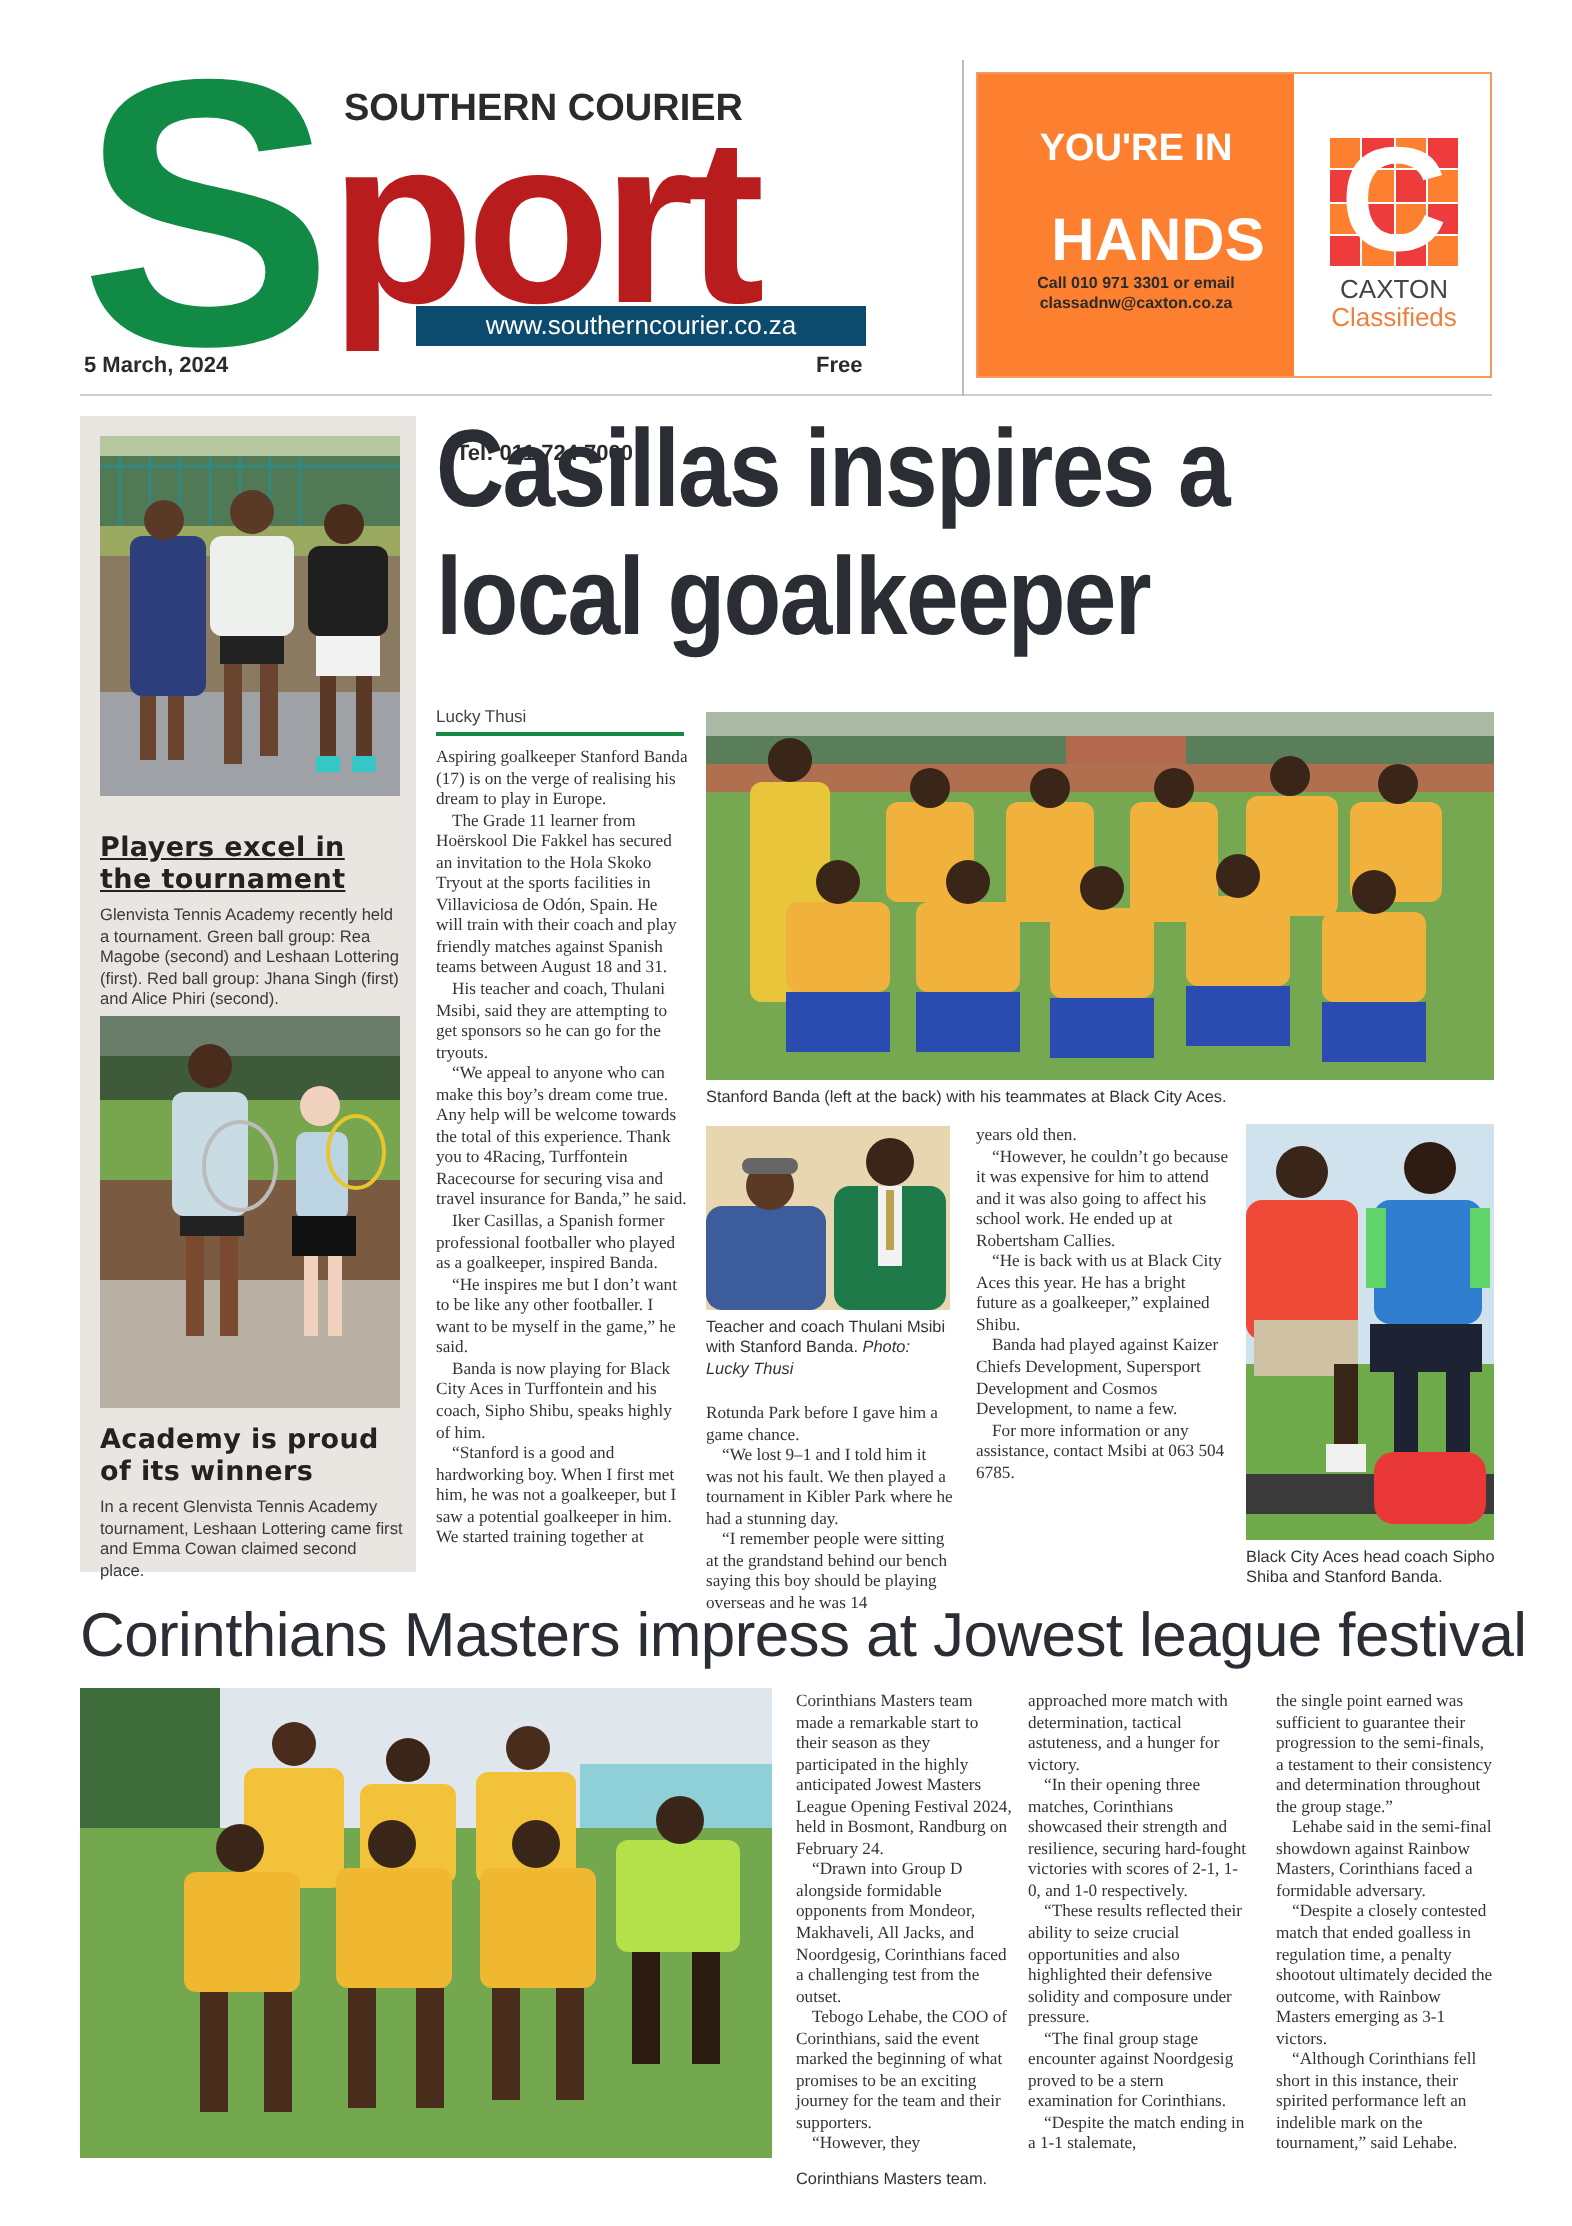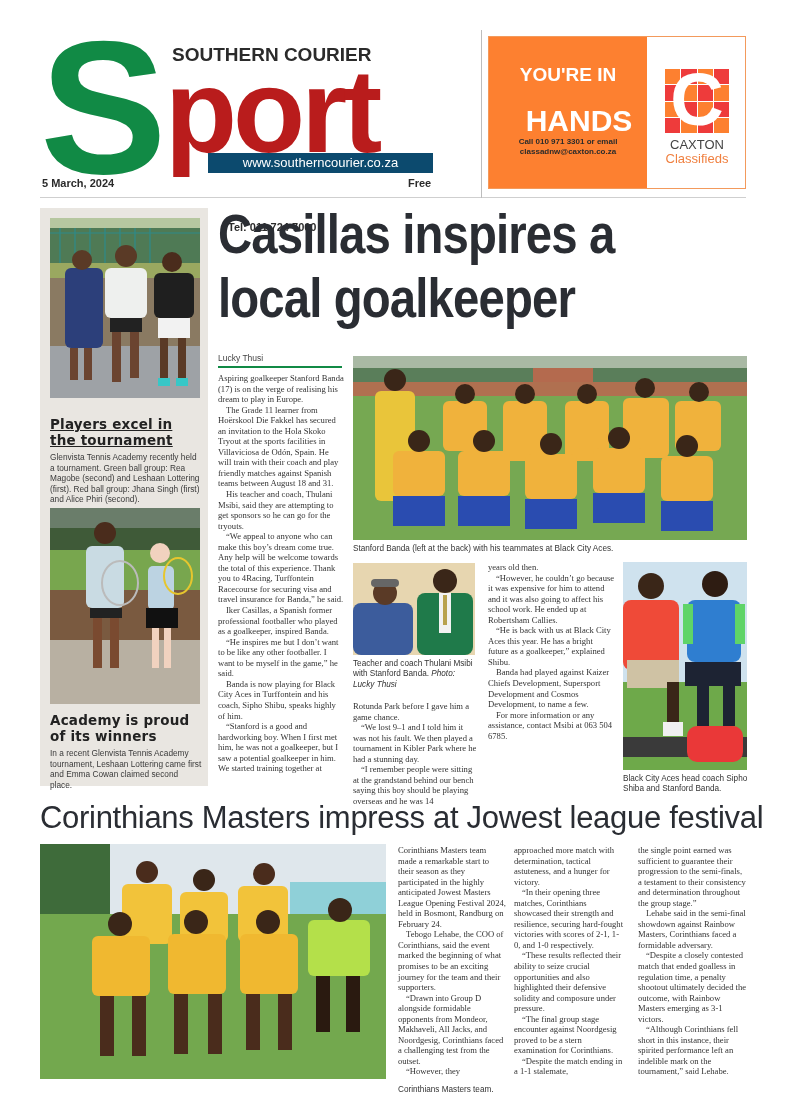--- a/index.html
+++ b/index.html
@@ -323,22 +323,22 @@
       <rect x="268" y="76" width="62" height="56" rx="6" fill="#b4e04a"></rect>
         <circle cx="300" cy="66" r="12" fill="#3a2618"></circle>
       <rect x="276" y="132" width="14" height="56" fill="#2a1a10"></rect>
         <rect x="306" y="132" width="14" height="56" fill="#2a1a10"></rect>
     </g>
   </svg>
 </div>
 
 <div class="abs body-col" style="left:398px;top:845px;width:108px;">
   <p class="first">Corinthians Masters team made a remarkable start to their season as they participated in the highly anticipated Jowest Masters League Opening Festival 2024, held in Bosmont, Randburg on February 24.</p>
+  <p>“Drawn into Group D alongside formidable opponents from Mondeor, Makhaveli, All Jacks, and Noordgesig, Corinthians faced a challenging test from the outset.</p>
   <p>Tebogo Lehabe, the COO of Corinthians, said the event marked the beginning of what promises to be an exciting journey for the team and their supporters.</p>
-  <p>“Drawn into Group D alongside formidable opponents from Mondeor, Makhaveli, All Jacks, and Noordgesig, Corinthians faced a challenging test from the outset.</p>
   <p>“However, they</p>
 </div>
 <div class="abs caption" style="left:398px;top:1085px;width:120px;">Corinthians Masters team.</div>
 
 <div class="abs body-col" style="left:514px;top:845px;width:110px;">
   <p class="first">approached more match with determination, tactical astuteness, and a hunger for victory.</p>
   <p>“In their opening three matches, Corinthians showcased their strength and resilience, securing hard-fought victories with scores of 2-1, 1-0, and 1-0 respectively.</p>
   <p>“These results reflected their ability to seize crucial opportunities and also highlighted their defensive solidity and composure under pressure.</p>
   <p>“The final group stage encounter against Noordgesig proved to be a stern examination for Corinthians.</p>
   <p>“Despite the match ending in a 1-1 stalemate,</p>

